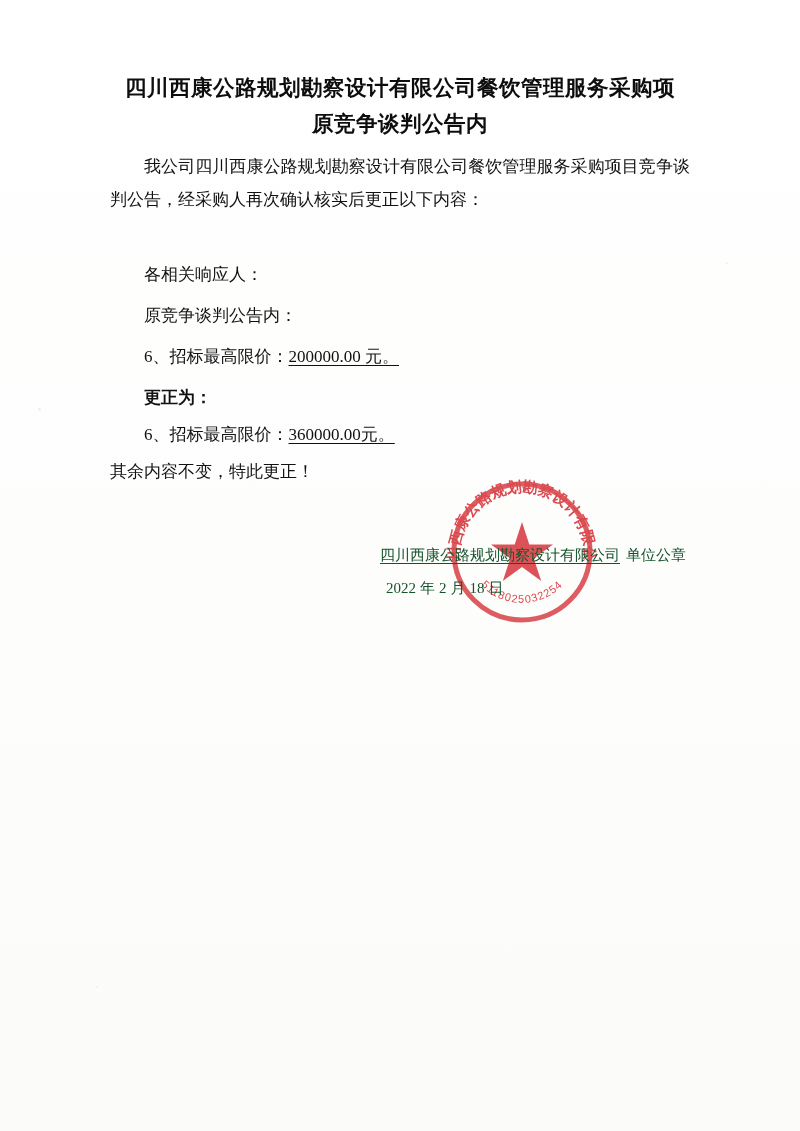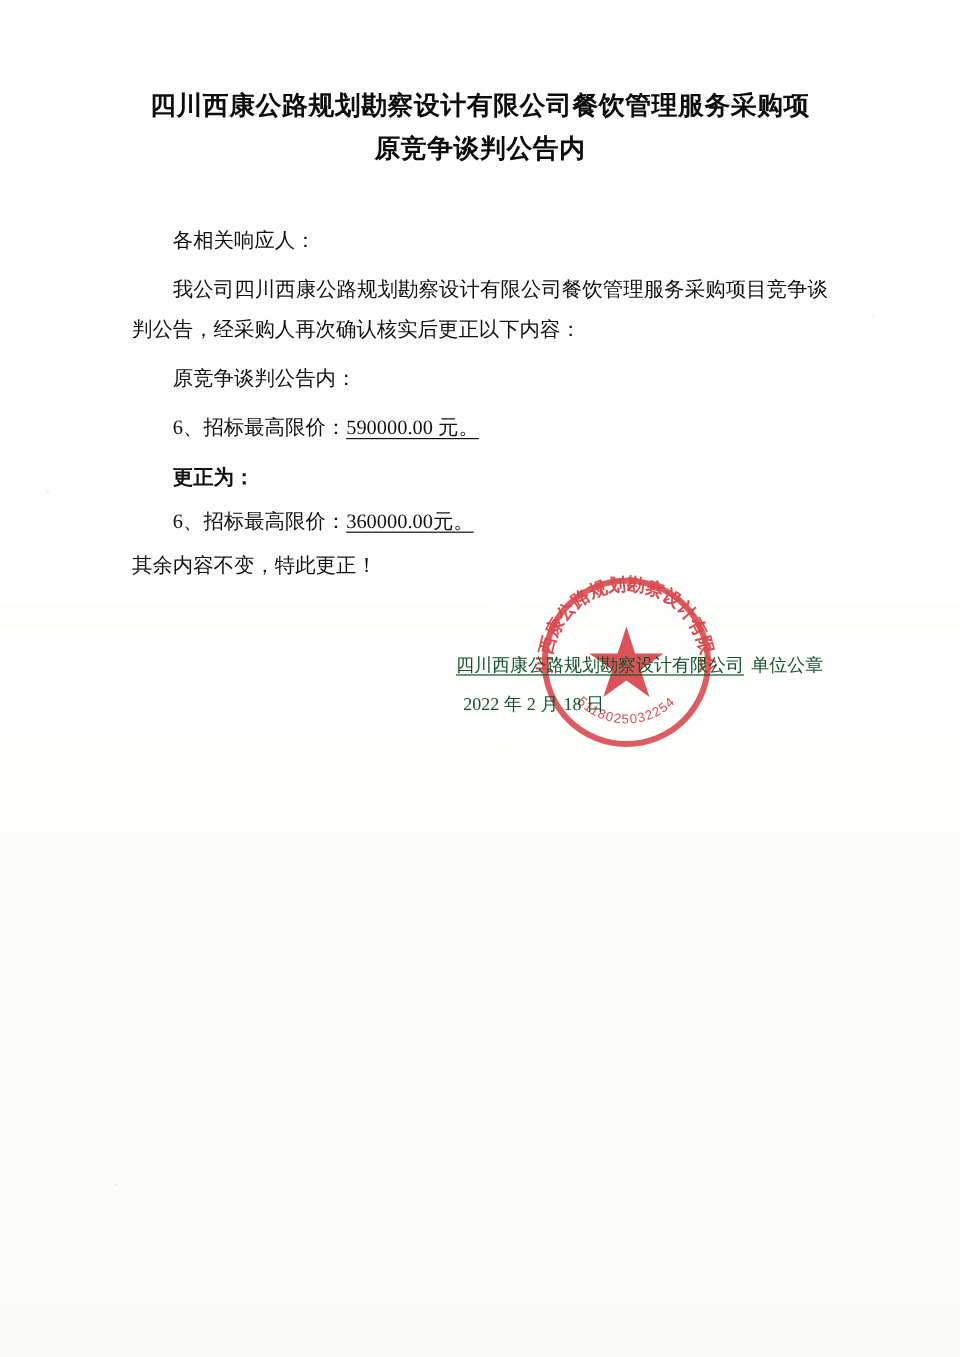--- a/index.html
+++ b/index.html
@@ -150,28 +150,28 @@
   <div class="speck" style="left:96px; top:986px; width:2px; height:2px;"></div>
   <div class="speck" style="left:726px; top:262px; width:2px; height:2px;"></div>
 
   <div class="doc-body">
 
     <h1 class="doc-title">
       <span>四川西康公路规划勘察设计有限公司餐饮管理服务采购项</span><br>
       <span>原竞争谈判公告内</span>
     </h1>
 
+    <p class="para indent block-2">我公司四川西康公路规划勘察设计有限公司餐饮管理服务采购项目竞争谈判公告，经采购人再次确认核实后更正以下内容：</p>
+
     <p class="para indent block-1">各相关响应人：</p>
 
-    <p class="para indent block-2">我公司四川西康公路规划勘察设计有限公司餐饮管理服务采购项目竞争谈判公告，经采购人再次确认核实后更正以下内容：</p>
-
     <p class="para indent block-3">原竞争谈判公告内：</p>
 
     <p class="para indent block-4">
-      <span>6、招标最高限价：</span><span class="underline-val">590000.00 元。</span>
+      <span>6、招标最高限价：</span><span class="underline-val">200000.00 元。</span>
     </p>
 
     <p class="para indent block-5">更正为：</p>
 
     <p class="para indent block-6">
       <span>6、招标最高限价：</span><span class="underline-val">360000.00元。</span>
     </p>
 
     <p class="para block-7">其余内容不变，特此更正！</p>
   </div>

